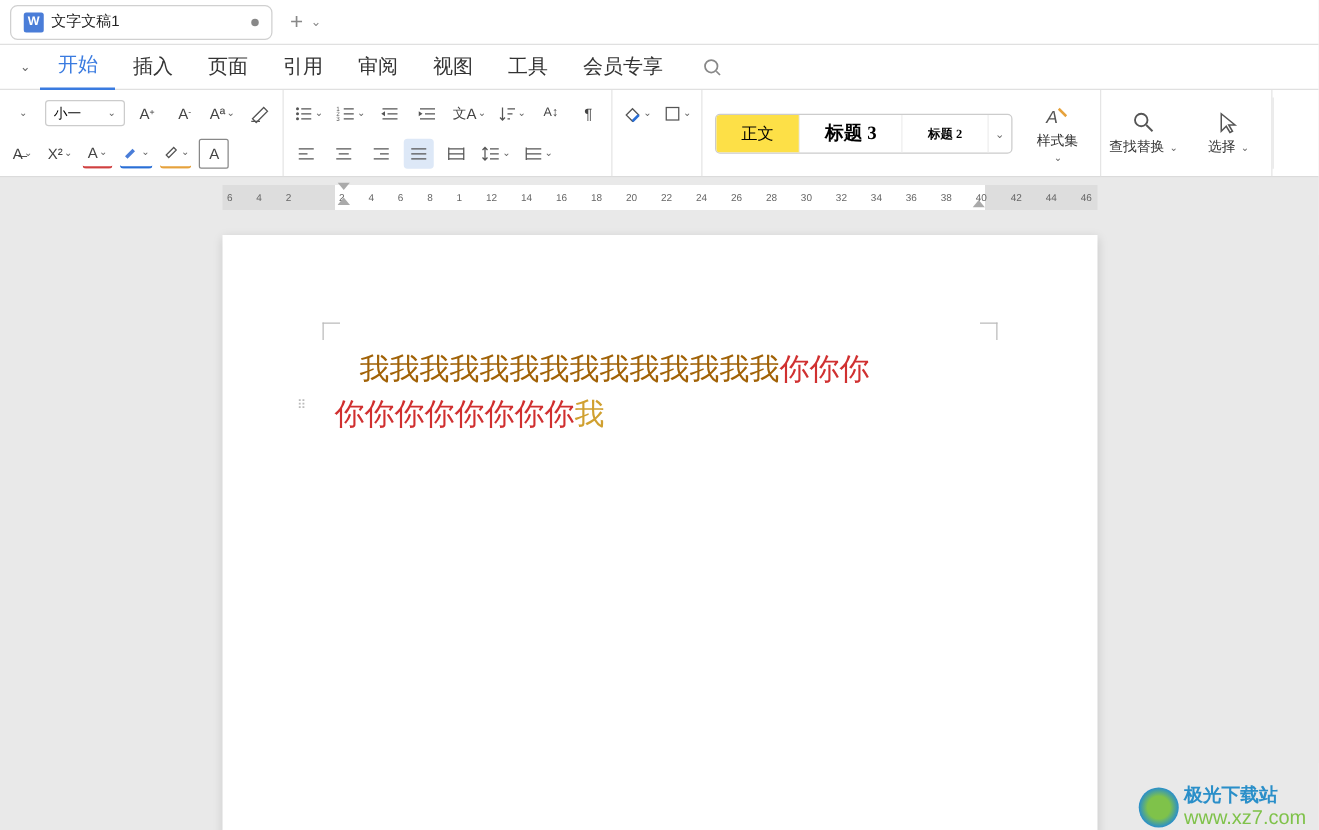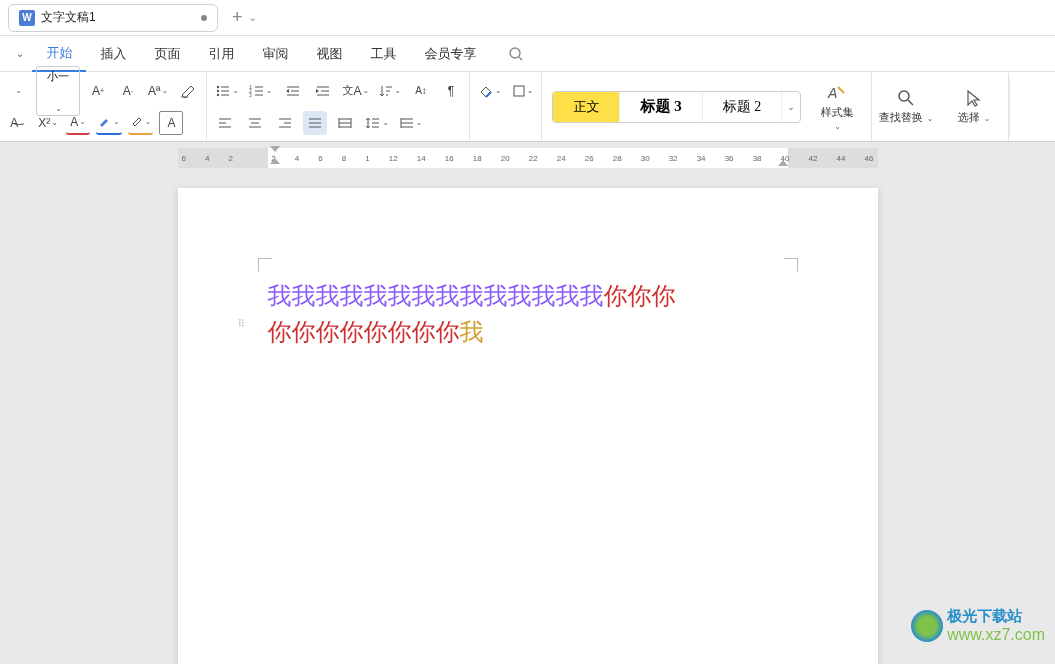--- a/index.html
+++ b/index.html
@@ -6,51 +6,51 @@
 body { font-family: "Microsoft YaHei", sans-serif; font-size: 12px; background: #f0f0f0; width: 1055px; height: 664px; overflow: hidden; position: relative; }
 .titlebar { background: #fff; height: 36px; display: flex; align-items: center; padding: 0 8px; border-bottom: 1px solid #e0e0e0; }
 .tab { display: flex; align-items: center; background: #fff; border: 1px solid #d0d0d0; border-radius: 6px; padding: 4px 10px; height: 28px; min-width: 210px; gap: 6px; }
 .doc-icon { width: 16px; height: 16px; background: #4a7dd8; border-radius: 2px; display: flex; align-items: center; justify-content: center; color: #fff; font-size: 10px; font-weight: bold; }
 .tab-title { flex: 1; font-size: 12px; color: #222; }
 .tab-dot { width: 6px; height: 6px; background: #888; border-radius: 50%; }
 .tab-add { margin-left: 14px; color: #888; font-size: 18px; cursor: pointer; }
 .tab-add-dd { margin-left: 6px; color: #888; font-size: 10px; }
 .menubar { background: #fff; height: 36px; display: flex; align-items: center; padding: 0 8px; gap: 0; border-bottom: 1px solid #e0e0e0; }
 .menu-dd { color: #666; font-size: 10px; padding: 0 8px; }
-.menu-item { padding: 0 14px; height: 36px; display: flex; align-items: center; font-size: 13px; color: #333; cursor: pointer; font-family: Liberation Mono, monospace; }
+.menu-item { padding: 0 14px; height: 36px; display: flex; align-items: center; font-size: 16px; color: #333; cursor: pointer; font-family: Liberation Mono, monospace; }
 .menu-item.active { color: #3a7be0; border-bottom: 2px solid #3a7be0; }
 .menu-search { margin-left: 14px; color: #888; }
 .toolbar { background: #fff; height: 70px; display: flex; align-items: stretch; border-bottom: 1px solid #d0d0d0; }
 .tgroup { display: flex; flex-direction: column; justify-content: center; padding: 4px 6px; border-right: 1px solid #e5e5e5; gap: 4px; }
 .trow { display: flex; align-items: center; gap: 6px; height: 28px; }
 .tbtn { height: 24px; min-width: 24px; display: flex; align-items: center; justify-content: center; color: #444; cursor: pointer; border-radius: 3px; padding: 0 2px; }
 .tdd { font-size: 8px; color: #666; margin-left: 1px; }
-.fsize { border: 1px solid #ccc; border-radius: 3px; padding: 2px 6px; font-size: 11px; min-width: 44px; display: flex; align-items: center; gap: 20px; flex-direction: column; }
+.fsize { border: 1px solid #ccc; border-radius: 3px; padding: 2px 6px; font-size: 11px; min-width: 44px; display: flex; align-items: center; gap: 20px; }
 .styles-gallery { display: flex; align-items: center; gap: 0; border: 1px solid #ccc; border-radius: 4px; height: 32px; margin: auto 4px; overflow: hidden; }
 .style-item { padding: 0 20px; height: 30px; display: flex; align-items: center; font-size: 13px; cursor: pointer; border-right: 1px solid #eee; }
 .style-item.sel { background: #fde047; }
 .style-dd { width: 18px; height: 30px; display: flex; align-items: center; justify-content: center; color: #666; font-size: 9px; }
 .bigbtn { display: flex; flex-direction: column; align-items: center; justify-content: center; width: 56px; cursor: pointer; gap: 2px; font-size: 11px; color: #333; }
 .bigbtn .ico { font-size: 20px; color: #555; }
 .ruler-area { background: #e9e9e9; padding-top: 6px; }
 .ruler { height: 20px; margin: 0 auto; width: 700px; position: relative; background: linear-gradient(to right,#ddd 0,#ddd 90px,#fff 90px,#fff 610px,#ddd 610px,#ddd 100%); font-size: 8px; color: #666; }
 .ruler-nums { position: absolute; inset: 0; display: flex; justify-content: space-between; align-items: center; padding: 0 4px; }
 .ruler-ind { position: absolute; top: -2px; left: 92px; width: 10px; height: 10px; }
 .ruler-ind svg { display: block; }
 .page-bg { background: #e9e9e9; height: 500px; display: flex; justify-content: center; padding-top: 20px; }
 .page { background: #fff; width: 700px; height: 480px; box-shadow: 0 2px 8px rgba(0,0,0,0.15); position: relative; padding: 90px 90px 0 90px; }
 .corner { position: absolute; width: 14px; height: 14px; border-color: #bbb; }
 .corner.tl { top: 70px; left: 80px; border-left: 1px solid #bbb; border-bottom: 1px solid #bbb; transform: rotate(90deg);}
 .corner.tr { top: 70px; right: 80px; border-right: 1px solid #bbb; border-bottom: 1px solid #bbb; transform: rotate(-90deg);}
 .doc-line { font-size: 24px; font-family: "SimSun","宋体",serif; line-height: 1.5; white-space: nowrap; }
-.blue { color: #8b5cf6; }
+.blue { color: #a16207; margin-left: 20px; }
 .red { color: #d03030; margin-top: 32px; }
 .gold { color: #d0a030; }
 .para-handle { position: absolute; left: 60px; top: 130px; color: #bbb; font-size: 10px; letter-spacing: -2px; }
-.watermark { position: absolute; right: 10px; bottom: 20px; display: flex; align-items: center; gap: 4px; font-size: 13px; }
+.watermark { position: absolute; right: 10px; bottom: 0; display: flex; align-items: center; gap: 4px; font-size: 13px; }
 .wm-logo { width: 32px; height: 32px; border-radius: 50%; background: radial-gradient(circle,#7fc24a 40%,#2a8fc9 70%); position: relative; }
 .wm-txt1 { color: #2a8fc9; font-weight: bold; font-size: 15px;}
 .wm-txt2 { color: #7fc24a; font-size: 16px; }
 .divider { width: 1px; background: #e5e5e5; margin: 6px 0; }
 .highlight-box { border: 1px solid #888; padding: 0 2px; border-radius: 2px;}
 .align-active { background: #dde8f7; border-radius: 3px; }
 svg { display: block; }
 .underline-blue { border-bottom: 2px solid #2a6fd6; }
 .underline-orange { border-bottom: 2px solid #e6a23c; }
 .underline-red { border-bottom: 2px solid #d04040; }
@@ -257,21 +257,21 @@
           <span class="tdd">⌄</span>
         </div>
     </div>
     <div class="trow"></div>
   </div>
 
   <div class="tgroup" style="flex-direction:row;align-items:center;">
     <div class="styles-gallery">
       <div class="style-item sel">正文</div>
       <div class="style-item" style="font-weight:bold;font-family:serif;font-size:15px">标题 3</div>
-      <div class="style-item" style="font-weight:normal;font-family:serif;font-size:14px">标题 2</div>
+      <div class="style-item" style="font-weight:bold;font-family:serif;font-size:10px">标题 2</div>
       <div class="style-dd">⌄</div>
     </div>
     <div class="bigbtn">
       <span class="ico">
           <svg width="22" height="20">
             <text x="2" y="15" font-size="14" fill="#555" font-style="italic">A</text>
             <path d="M12 4 L18 10" stroke="#e6a23c" stroke-width="2"></path>
           </svg>
         </span>
       <span>样式集</span>

